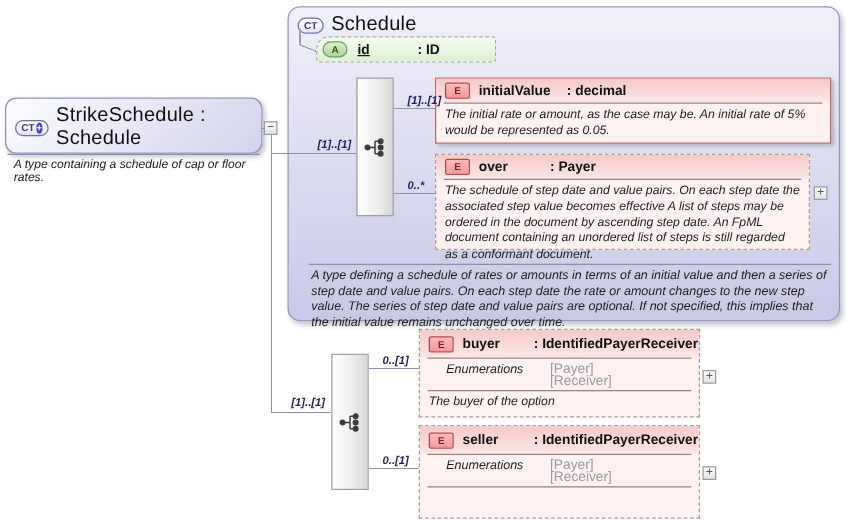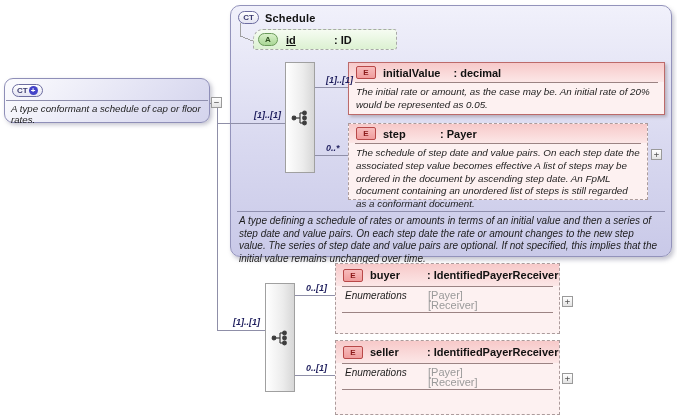--- a/index.html
+++ b/index.html
@@ -18,39 +18,39 @@
   
   .ct-container {
     left: 230px; top: 5px; width: 442px; height: 252px;
     background: linear-gradient(180deg, #f1f1fb 0%, #d9d9f0 55%, #c9c9e8 100%);
     border: 1px solid #9393bb; border-radius: 10px;
     box-shadow: 2px 3px 4px rgba(90,90,120,0.35);
     z-index: 1;
   }
   .ct-container-header { position: absolute; left: 7px; top: 5px; display: flex; align-items: center; gap: 6px; }
   .ct-desc-block {
-    position: absolute; left: 6px; right: 6px; top: 205px;
+    position: absolute; left: 16px; right: 6px; top: 205px;
     border-top: 1px solid #8f8fae;
     padding: 3px 3px 0 2px;
     font-size: 10px; font-style: italic; color: #1c1c1c; line-height: 12.6px;
   }
 
   
   .left-box {
     left: 4px; top: 78px; width: 206px; height: 45px;
     background: linear-gradient(135deg, #fcfcfe 0%, #e3e3f4 60%, #d3d3ec 100%);
     border: 1px solid #8f8fb8; border-radius: 9px;
     box-shadow: 2px 2px 4px rgba(90,90,120,0.35);
     z-index: 3;
   }
   .left-box-header { display: flex; align-items: center; gap: 6px; padding: 5px 7px 3px 7px; }
   .left-box-divider { border-top: 1px solid #8f8fae; margin: 0 1px; }
   .left-box-desc { padding: 2px 6px; font-size: 9.7px; font-style: italic; color: #1c1c1c; }
 
-  .bold-title { font-size: 11px; font-weight: bold; color: #111; letter-spacing: 0.2px; }
+  .bold-title { font-size: 16px; font-weight: normal; color: #111; letter-spacing: 0.2px; }
 
   
   .ct-badge {
     display: inline-flex; align-items: center; justify-content: center;
     height: 13px; padding: 0 4px; min-width: 21px;
     background: linear-gradient(180deg,#ffffff,#e4e4f2);
     border: 1px solid #6d6da0; border-radius: 7px;
     font-size: 8px; font-weight: bold; color: #3a3a6e;
   }
   .ct-plus-circle {
@@ -112,21 +112,21 @@
   .elem-desc {
     padding: 3px 7px 0 7px;
     font-size: 9.8px; font-style: italic; color: #1c1c1c; line-height: 12.8px;
   }
   .box-initialValue { left: 348px; top: 62px; width: 317px; height: 53px; }
   .box-step        { left: 348px; top: 123px; width: 300px; height: 77px; }
   .box-buyer       { left: 335px; top: 263px; width: 225px; height: 71px; }
   .box-seller      { left: 335px; top: 340px; width: 225px; height: 75px; }
   .box-buyer .elem-header, .box-seller .elem-header { height: 22px; }
 
-  .enum-row { display: flex; padding: 3px 7px 2px 9px; }
+  .enum-row { display: flex; padding: 3px 7px 2px 21px; }
   .enum-label { font-size: 10px; font-style: italic; color: #1c1c1c; width: 83px; flex: 0 0 auto; }
   .enum-values { font-size: 11px; color: #9a9a9a; line-height: 10px; }
 
   
   .toggle-btn {
     width: 11px; height: 11px;
     background: linear-gradient(180deg,#ffffff,#e3e3e3);
     border: 1px solid #9a9a9a;
     font-size: 9px; line-height: 9px; text-align: center; color: #555;
     z-index: 4; cursor: pointer;
@@ -174,23 +174,24 @@
   <span class="attr-name">id</span>
   <span class="attr-type">: ID</span>
 </div>
 
 <div class="abs left-box">
   <div class="left-box-header">
     <span class="ct-badge">
         <span>CT</span>
         <span class="ct-plus-circle">+</span>
       </span>
+    <span class="bold-title">StrikeSchedule : Schedule</span>
   </div>
   <div class="left-box-divider"></div>
-  <div class="left-box-desc">A type conformant a schedule of cap or floor rates.</div>
+  <div class="left-box-desc">A type containing a schedule of cap or floor rates.</div>
 </div>
 
 <div class="abs toggle-btn btn-collapse">−</div>
 
 <div class="abs compositor compositor-top">
   <svg width="18" height="16" viewBox="0 0 18 16">
     <g stroke="#3c3c3c" stroke-width="1.2" fill="#3c3c3c">
       <line x1="3" y1="8" x2="9" y2="8"></line>
         <line x1="9" y1="3" x2="9" y2="13"></line>
       <line x1="9" y1="3" x2="13" y2="3"></line>
@@ -203,27 +204,27 @@
   </svg>
 </div>
 
 <div class="abs elem-box elem-solid box-initialValue">
   <div class="elem-header">
     <span class="e-badge">E</span>
     <span class="elem-name elem-name-wide">initialValue</span>
     <span class="elem-type">: decimal</span>
   </div>
   <div class="elem-divider"></div>
-  <div class="elem-desc">The initial rate or amount, as the case may be. An initial rate of 20% would be represented as 0.05.</div>
+  <div class="elem-desc">The initial rate or amount, as the case may be. An initial rate of 5% would be represented as 0.05.</div>
 </div>
 
 <div class="abs elem-box elem-dashed box-step">
   <div class="elem-header">
     <span class="e-badge">E</span>
-    <span class="elem-name">step</span>
+    <span class="elem-name">over</span>
     <span class="elem-type">: Payer</span>
   </div>
   <div class="elem-divider"></div>
   <div class="elem-desc">The schedule of step date and value pairs. On each step date the associated step value becomes effective A list of steps may be ordered in the document by ascending step date. An FpML document containing an unordered list of steps is still regarded as a conformant document.</div>
 </div>
 <div class="abs toggle-btn btn-step">+</div>
 
 <div class="abs compositor compositor-bottom">
   <svg width="18" height="16" viewBox="0 0 18 16">
     <g stroke="#3c3c3c" stroke-width="1.2" fill="#3c3c3c">
@@ -247,20 +248,21 @@
   </div>
   <div class="elem-divider"></div>
   <div class="enum-row">
     <span class="enum-label">Enumerations</span>
     <span class="enum-values">
       <span>[Payer]</span><br>
       <span>[Receiver]</span>
     </span>
   </div>
   <div class="elem-divider"></div>
+  <div class="elem-desc">The buyer of the option</div>
 </div>
 <div class="abs toggle-btn btn-buyer">+</div>
 
 <div class="abs elem-box elem-dashed box-seller">
   <div class="elem-header">
     <span class="e-badge">E</span>
     <span class="elem-name">seller</span>
     <span class="elem-type">: IdentifiedPayerReceiver</span>
   </div>
   <div class="elem-divider"></div>

